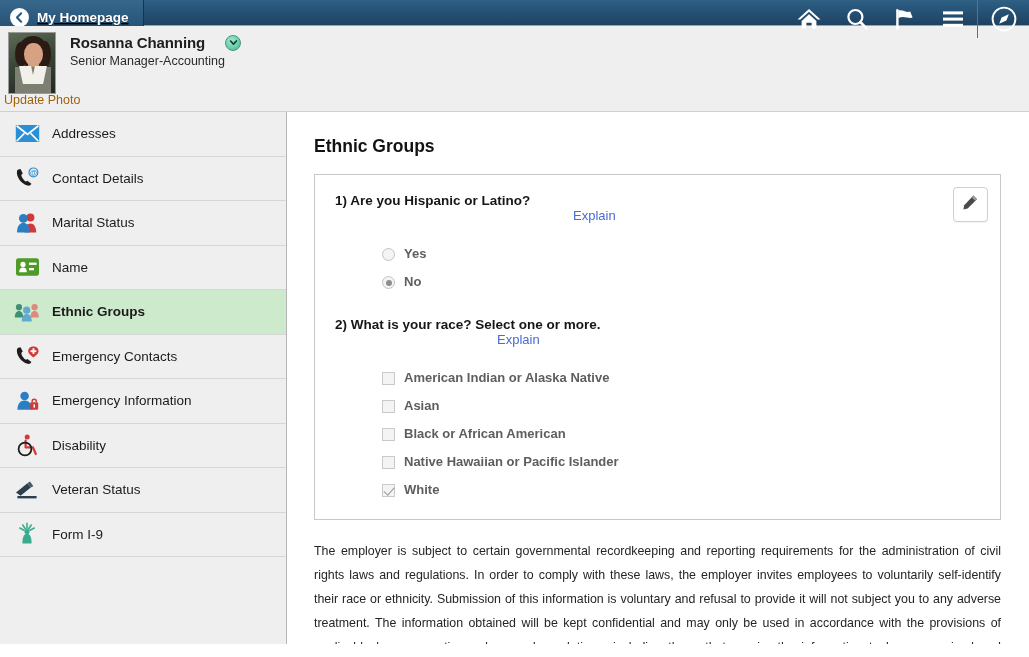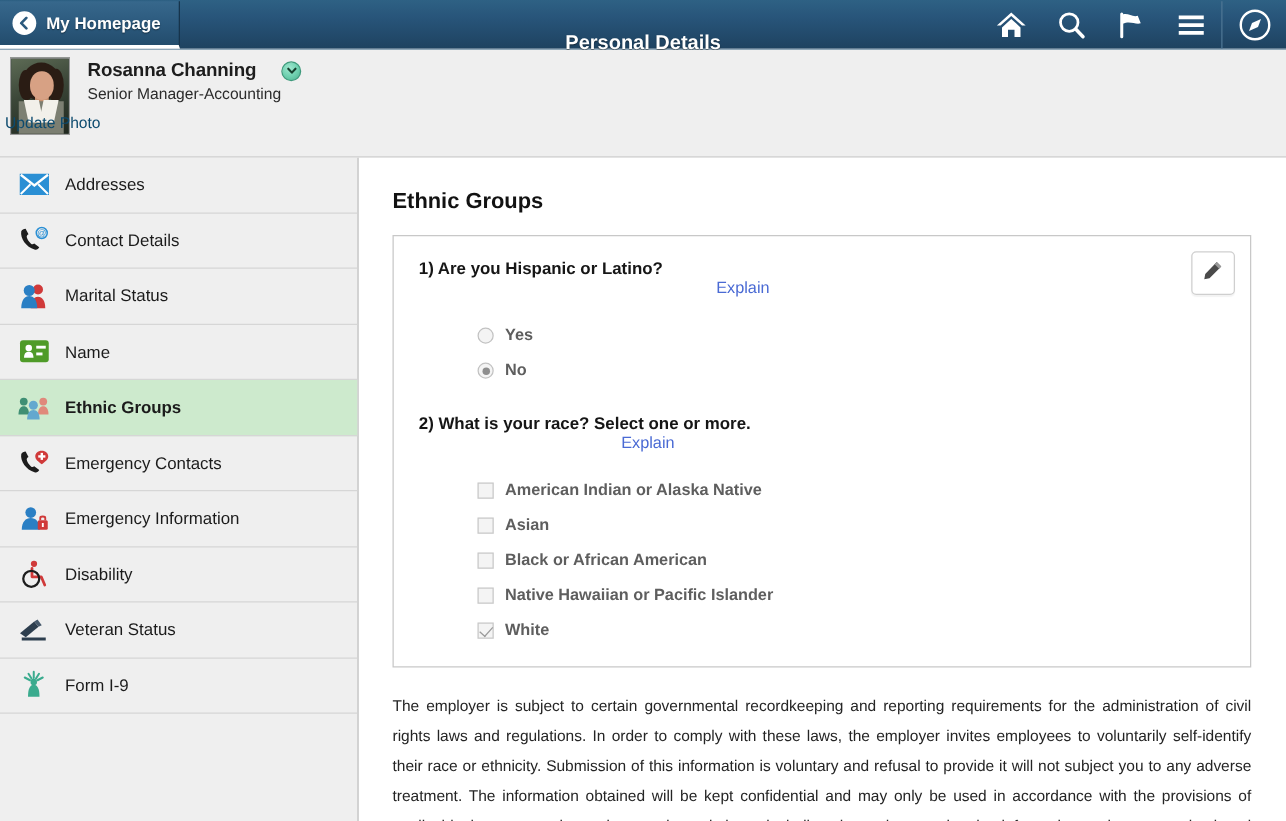--- a/index.html
+++ b/index.html
@@ -6,25 +6,26 @@
   html, body {
     width: 1029px; height: 657px;
     font-family: "Liberation Sans", sans-serif;
     background: #ffffff;
     overflow: hidden;
   }
 
   
   .header {
     position: relative;
-    height: 40px;
+    height: 26px;
     background: linear-gradient(to bottom, #2e6184 0%, #28557a 35%, #1e4260 100%);
     display: flex;
-    align-items: flex-end;
+    align-items: flex-start;
     border-bottom: 1px solid #8fa7b8;
+    text-decoration: underline;
   }
   .back-tab {
     display: flex;
     align-items: center;
     gap: 8px;
     padding: 0 14px 0 10px;
     background: linear-gradient(to bottom, #37688c 0%, #2c5a7e 50%, #234c6c 100%);
     border-right: 1px solid #16344c;
     border-bottom: 3px solid #ffffff;
     cursor: pointer;
@@ -122,23 +123,23 @@
     display: flex; align-items: center; justify-content: center;
     cursor: pointer;
   }
   .ptitle {
     font-size: 12.5px;
     color: #2b2b2b;
     margin-top: 3px;
   }
   .update-photo {
     position: absolute;
-    left: 4px; bottom: 20px;
+    left: 4px; bottom: 4px;
     font-size: 12.5px;
-    color: #0c4a6e;
+    color: #a16207;
     cursor: pointer;
   }
 
   
   .body-wrap {
     display: flex;
     height: calc(657px - 38px - 87px);
   }
 
   

